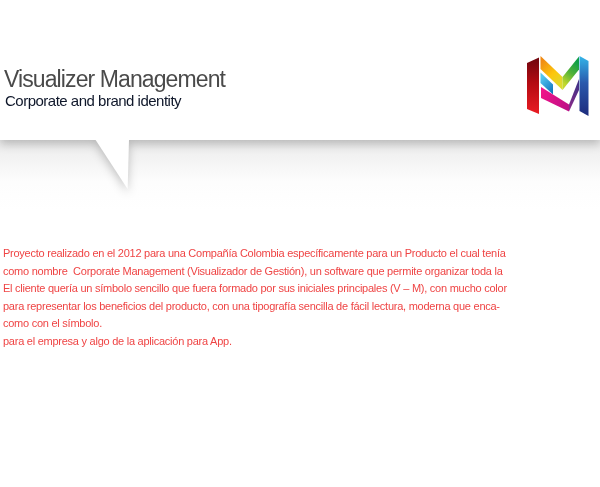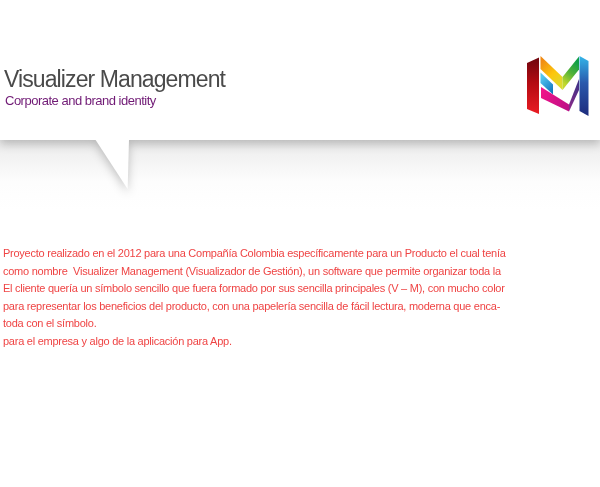--- a/index.html
+++ b/index.html
@@ -56,24 +56,24 @@
   .page-title {
     margin: 0;
     font-size: 23px;
     font-weight: 400;
     letter-spacing: -0.9px;
     line-height: 26px;
     color: #4a4a4a;
   }
   .page-subtitle {
     margin: 1px 0 0 1px;
-    font-size: 13px;
+    font-size: 15px;
     letter-spacing: -0.5px;
     line-height: 15px;
-    color: #701a75;
+    color: #0f172a;
   }
 
   .logo {
     position: absolute;
     left: 521px;
     top: 53px;
     width: 71px;
     height: 67px;
   }
 
@@ -163,22 +163,22 @@
       <polygon points="41.5,24 58,3.5 58,16.5 41.5,37" fill="url(#gGreen)"></polygon>
       <polygon points="19.5,19.5 19.5,30 32,41.5 32,31.5" fill="url(#gCyan)"></polygon>
       <polygon points="20,34 48,51.5 48,58.5 20,45" fill="url(#gMagenta)"></polygon>
       <polygon points="48,51.5 58,26 58,37 48,58.5" fill="url(#gPurple)"></polygon>
       <polygon points="58.5,3 67.5,8 67.5,63 58.5,58" fill="url(#gBlue)"></polygon>
     </svg>
   </span>
 
   <div class="intro">
     <div class="body-line">Proyecto realizado en el 2012 para una Compañía Colombia específicamente para un Producto el cual tenía</div>
-    <div class="body-line">como nombre  Visualizer Management (Visualizador de Gestión), un software que permite organizar toda la</div>
-    <div class="body-line">El cliente quería un símbolo sencillo que fuera formado por sus sencilla principales (V – M), con mucho color</div>
-    <div class="body-line">para representar los beneficios del producto, con una papelería sencilla de fácil lectura, moderna que enca-</div>
-    <div class="body-line">toda con el símbolo.</div>
+    <div class="body-line">como nombre  Corporate Management (Visualizador de Gestión), un software que permite organizar toda la</div>
+    <div class="body-line">El cliente quería un símbolo sencillo que fuera formado por sus iniciales principales (V – M), con mucho color</div>
+    <div class="body-line">para representar los beneficios del producto, con una tipografía sencilla de fácil lectura, moderna que enca-</div>
+    <div class="body-line">como con el símbolo.</div>
     <div class="body-line">para el empresa y algo de la aplicación para App.</div>
   </div>
 
   <div class="bottom-shadow"></div>
 
 </div>
 
 </body></html>

